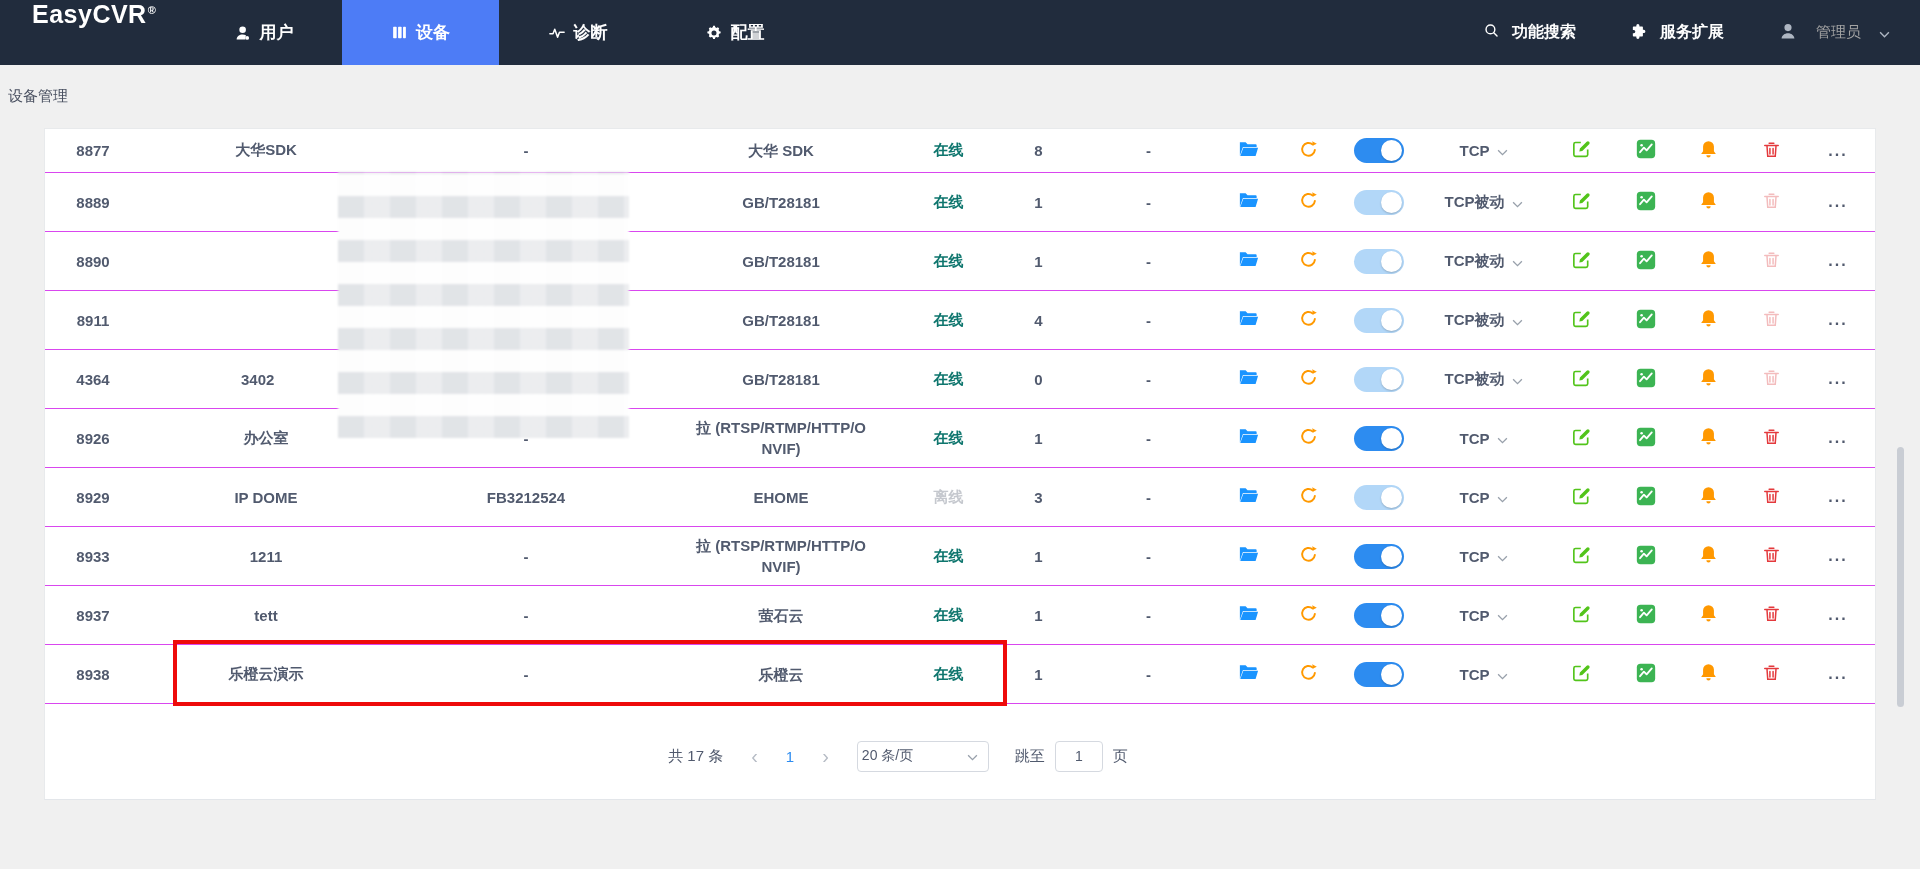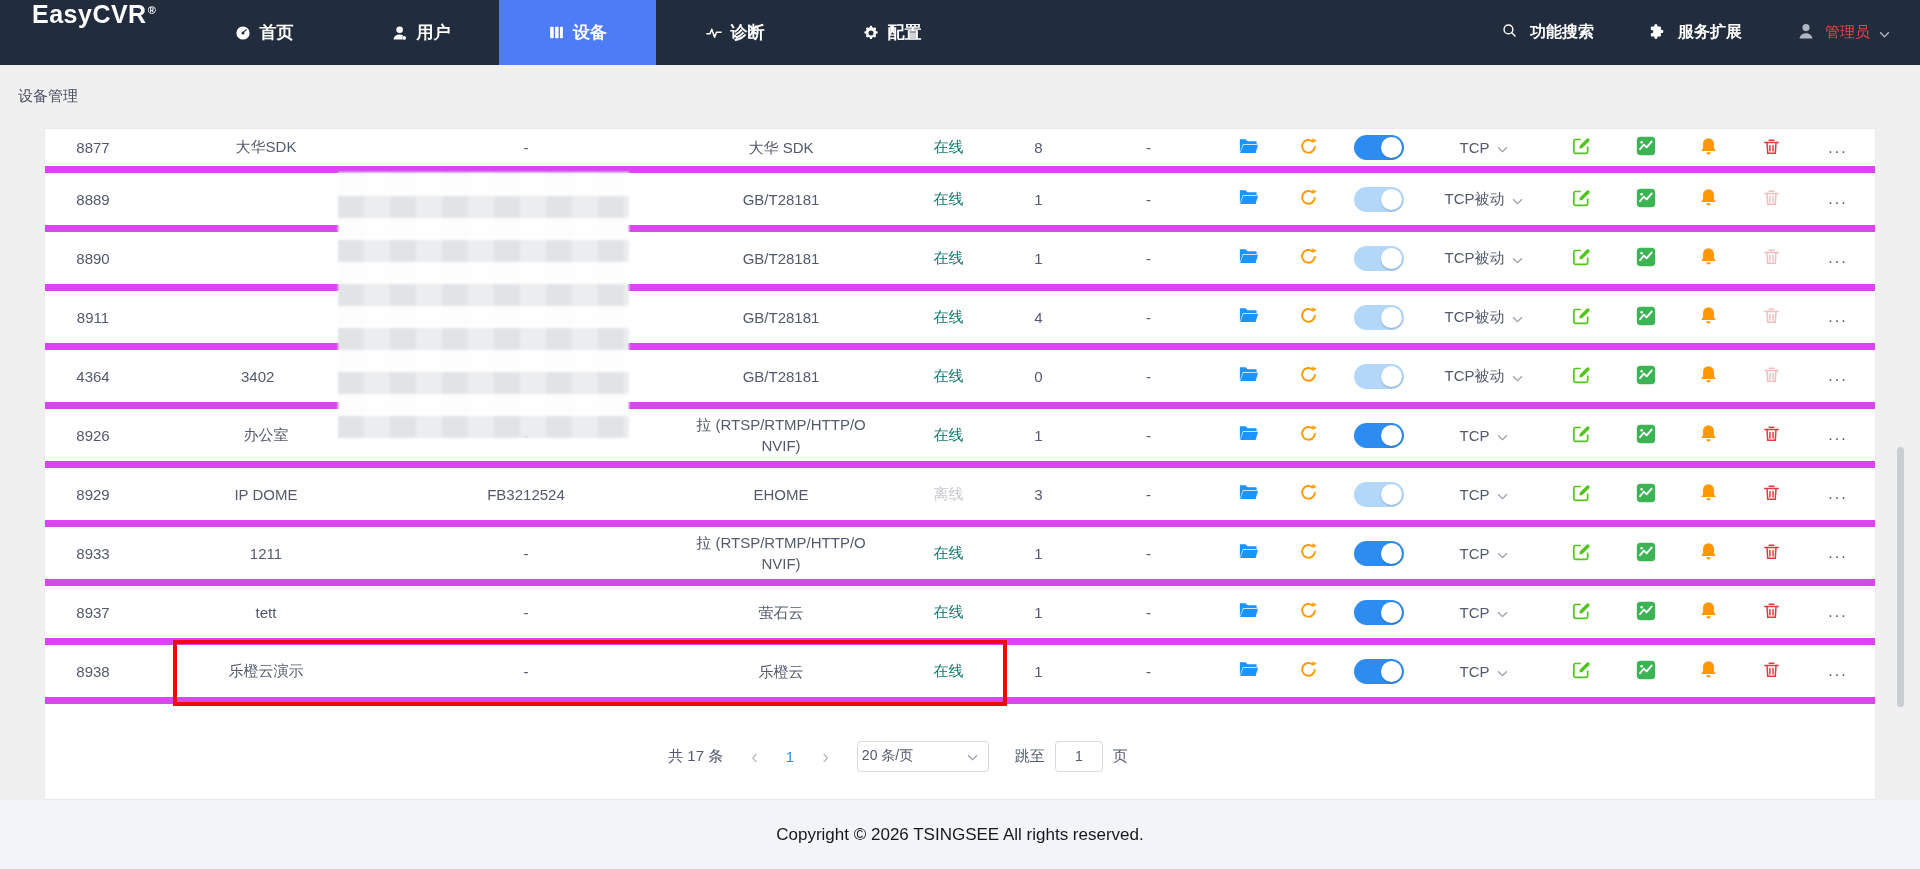--- a/index.html
+++ b/index.html
@@ -19,36 +19,36 @@
   .logo-text { font-size:25px; font-weight:bold; letter-spacing:.5px; color:#fff; }
   .logo-sup { font-size:11px; vertical-align:super; margin-left:1px; }
   .nav-item {
     width:157px; display:flex; align-items:center; justify-content:center;
     gap:8px; font-size:17px; font-weight:bold; cursor:pointer; color:#fff;
   }
   .nav-item.active { background:#4d7cf6; }
   .nav-item svg { display:block; }
   .nav-right { margin-left:auto; display:flex; align-items:center; gap:54px; padding-right:30px; }
   .nav-link { display:flex; align-items:center; gap:12px; font-size:16px; font-weight:bold; cursor:pointer; }
-  .nav-user { display:flex; align-items:center; gap:9px; font-size:15px; color:#ef4444; cursor:pointer; }
+  .nav-user { display:flex; align-items:center; gap:18px; font-size:15px; color:#a3a3a3; cursor:pointer; }
 
   
   .crumb-bar { position:absolute; top:65px; left:0; width:1920px; height:63px; background:#f0f0f0;
-    display:flex; align-items:center; padding-left:18px; }
+    display:flex; align-items:center; padding-left:8px; }
   .crumb { font-size:15px; color:#495060; }
 
   
   .card {
     position:absolute; top:128px; left:44px; width:1832px; height:672px;
     background:#fff; border:1px solid #e8eaec; border-bottom:1px solid #e3e6ea;
   }
   .t-row {
     display:grid;
     grid-template-columns:96px 250px 270px 240px 95px 85px 135px 65px 55px 85px 125px 70px 60px 65px 60px auto;
-    align-items:center; height:59px; border-bottom:7px solid #d946ef; font-size:15px;
+    align-items:center; height:59px; border-bottom:1px solid #d946ef; font-size:15px;font-weight:bold;
   }
   .t-row:first-child { height:44px; }
   .cell { display:flex; align-items:center; justify-content:center; text-align:center; }
   .cell.name-left { justify-content:flex-start; padding-left:100px; }
   .c-protocol span { display:inline-block; max-width:170px; word-break:break-all; line-height:21px; }
   .online { color:#0f766e; }
   .offline { color:#c5c8ce; }
   .icon-btn { cursor:pointer; display:flex; align-items:center; justify-content:center; background:none; border:none; }
   .toggle { width:50px; height:25px; border-radius:13px; position:relative; cursor:pointer; }
   .toggle.on { background:#2d8cf0; }
@@ -102,31 +102,20 @@
 </head>
 <body>
 
 <div class="page">
 
   <div class="navbar">
     <div class="logo">
       <span class="logo-text"><span>EasyCVR</span><span class="logo-sup">®</span></span>
     </div>
 
-    <div class="nav-item">
-      <span>
-        <svg width="18" height="18" viewBox="0 0 24 24">
-            <circle cx="12" cy="12" r="8.8" fill="#fff"></circle>
-            <path d="M16.8 7.2l-4.3 3.8" stroke="#212c3d" stroke-width="1.6"></path>
-            <circle cx="12" cy="12" r="2" fill="#212c3d"></circle>
-            <path d="M4 17h16" stroke="#212c3d" stroke-width="0"></path>
-          </svg>
-      </span>
-      <span>首页</span>
-    </div>
 
 
     <div class="nav-item">
       <span>
         <svg width="18" height="18" viewBox="0 0 24 24" fill="#fff">
             <path d="M11.5 12a4.4 4.4 0 1 0 0-8.8 4.4 4.4 0 0 0 0 8.8zM3.5 20.5c.4-3.8 3.7-6.4 8-6.4 1.6 0 3.1.4 4.4 1l-1 5.4z"></path>
             <circle cx="17.5" cy="18.5" r="2.6"></circle>
           </svg>
       </span>
       <span>用户</span>
@@ -1122,16 +1111,13 @@
       <div class="pg-jump">
         <span>跳至</span>
         <input class="pg-input" value="1" style="">
         <span>页</span>
       </div>
     </div>
   </div>
 
   <div class="scroll-thumb"></div>
 
-  <div class="footer">
-    <span class="footer-text">Copyright © 2026 TSINGSEE All rights reserved.</span>
-  </div>
 </div>
 
 </body></html>

